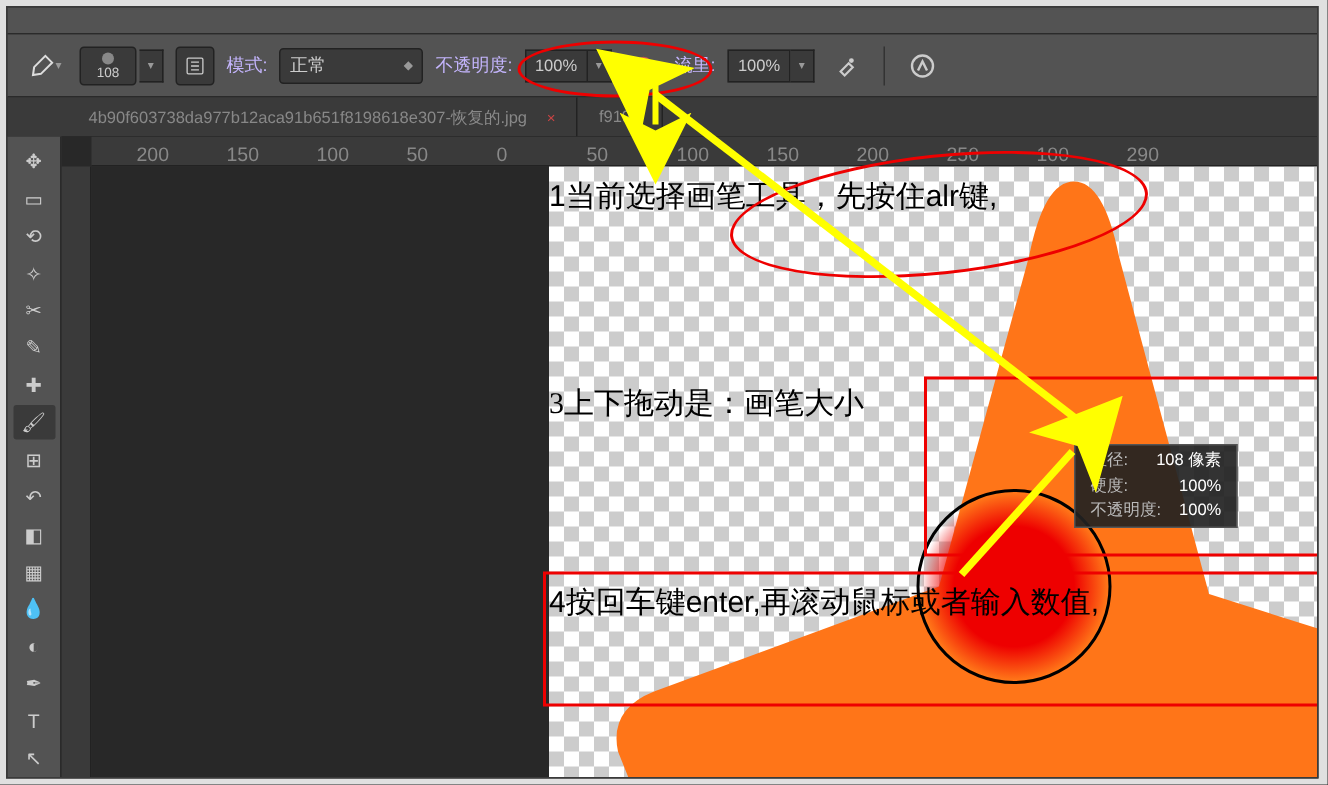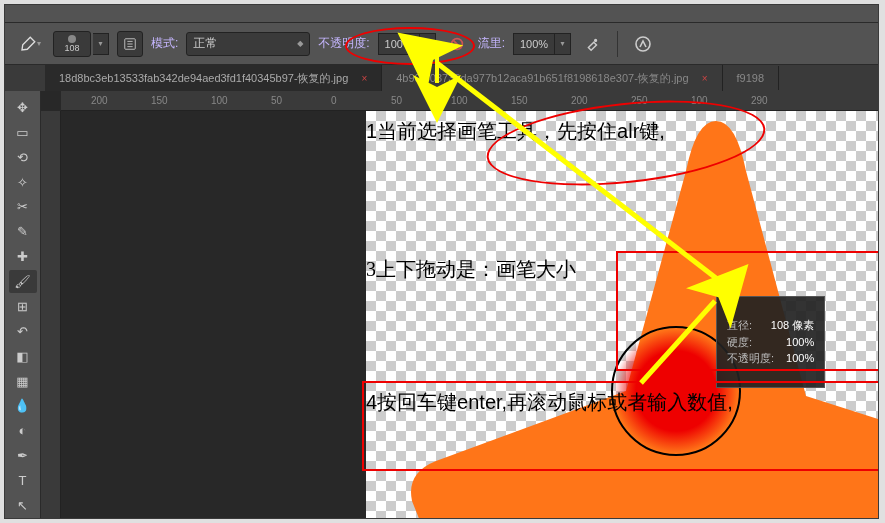--- a/index.html
+++ b/index.html
@@ -21,28 +21,28 @@
 .icon-btn{width:26px;height:26px;display:flex;align-items:center;justify-content:center;color:#bbb}
 .tabs{height:26px;background:#3a3a3a;display:flex;align-items:center;padding-left:40px;gap:0;font-size:11px}
 .tab{padding:6px 14px;color:#888;border-right:1px solid #222;position:relative}
 .tab.active{background:#2a2a2a;color:#aaa}
 .tab .x{color:#c44;margin-left:10px;font-size:10px}
 .workspace{display:flex;height:calc(100% - 86px)}
 .toolbar{width:36px;background:#535353;border-right:1px solid #2a2a2a;display:flex;flex-direction:column;padding-top:4px}
 .tb-btn{width:28px;height:24px;margin:1px auto;display:flex;align-items:center;justify-content:center;color:#ccc;font-size:13px;border-radius:2px}
 .tb-btn.sel{background:#3a3a3a}
 .canvas-area{flex:1;background:#282828;position:relative;overflow:hidden}
-.ruler-h{position:absolute;top:0;left:20px;right:0;height:20px;background:#3a3a3a;border-bottom:1px solid #222;color:#888;font-size:10px;display:flex}
+.ruler-h{position:absolute;top:0;left:20px;right:0;height:20px;background:#3a3a3a;border-bottom:1px solid #222;color:#888;font-size:13px;display:flex}
 .ruler-h span{position:absolute;top:4px}
 .ruler-v{position:absolute;top:20px;left:0;width:20px;bottom:0;background:#3a3a3a;border-right:1px solid #222}
 .canvas{position:absolute;left:325px;top:20px;width:550px;height:423px;background-image:repeating-conic-gradient(#ccc 0 25%,#fff 0 50%);background-size:20px 20px}
 .cone{position:absolute;width:100%;height:100%}
 .cone svg{width:100%;height:100%}
 .brush-cursor{position:absolute;left:245px;top:215px;width:130px;height:130px;border-radius:50%;background:radial-gradient(circle,#e00 0%,#e00 45%,rgba(238,0,0,0)70%);border:2px solid #000}
-.hud{position:absolute;left:350px;top:185px;background:rgba(34,34,34,0.92);border:1px solid #555;padding:20px 10px;font-size:11px;color:#ccc;line-height:1.5}
+.hud{position:absolute;left:350px;top:185px;background:rgba(34,34,34,0.92);border:1px solid #555;padding:2px 10px;font-size:11px;color:#ccc;line-height:1.5}
 .hud-row{display:flex;justify-content:space-between;gap:12px}
 .hud-row .k{color:#bbb}
 .hud-row .v{color:#fff}
 .anno{position:absolute;font-size:20px;color:#000;font-family:"SimSun",serif;line-height:1.5}
 .anno.red-box{border:2px solid #e00;padding:2px 6px}
 .ellipse{position:absolute;border:2px solid #e00;border-radius:50%}
 .arrow-svg{position:absolute;left:0;top:0;pointer-events:none}
 </style>
 </head>
 <body>
@@ -66,21 +66,21 @@
     </div>
     <div class="panel-btn">
       <svg width="14" height="14" viewBox="0 0 16 16" fill="#ccc">
           <rect x="2" y="2" width="12" height="12" rx="1" fill="none" stroke="#ccc"></rect>
           <line x1="5" y1="5" x2="11" y2="5" stroke="#ccc"></line>
           <line x1="5" y1="8" x2="11" y2="8" stroke="#ccc"></line>
           <line x1="5" y1="11" x2="11" y2="11" stroke="#ccc"></line>
         </svg>
     </div>
     <span class="lbl">模式:</span>
-    <div class="dropdown" style="width:124px">
+    <div class="dropdown" style="width:96px">
       <span>正常</span>
       <span class="arr" style="margin-left:auto">◆</span>
     </div>
     <span class="lbl">不透明度:</span>
     <div class="num-field">
       <div class="num-box">100%</div>
       <div class="num-arr">▾</div>
     </div>
     <div class="icon-btn">
       <svg width="18" height="18" viewBox="0 0 20 20" fill="none" stroke="#c55" stroke-width="1.8">
@@ -102,24 +102,20 @@
     <div style="width:1px;height:26px;background:#333;margin:0 4px"></div>
     <div class="icon-btn">
       <svg width="20" height="20" viewBox="0 0 20 20" fill="none" stroke="#ccc" stroke-width="1.6">
           <circle cx="10" cy="10" r="7"></circle>
           <path d="M7 13l3-6 3 6"></path>
         </svg>
     </div>
   </div>
 
   <div class="tabs">
-    <div class="tab active">
-      <span>18d8bc3eb13533fab342de94aed3fd1f40345b97-恢复的.jpg</span>
-      <span class="x">×</span>
-    </div>
     <div class="tab">
       <span>4b90f603738da977b12aca91b651f8198618e307-恢复的.jpg</span>
       <span class="x">×</span>
     </div>
     <div class="tab">
       <span>f9198</span>
     </div>
   </div>
 
   <div class="workspace">

